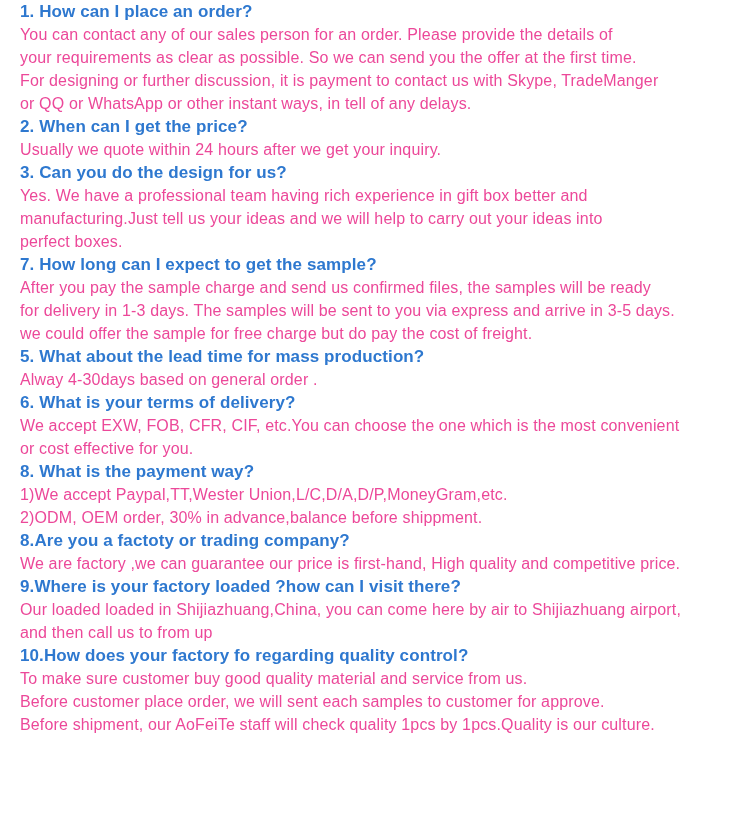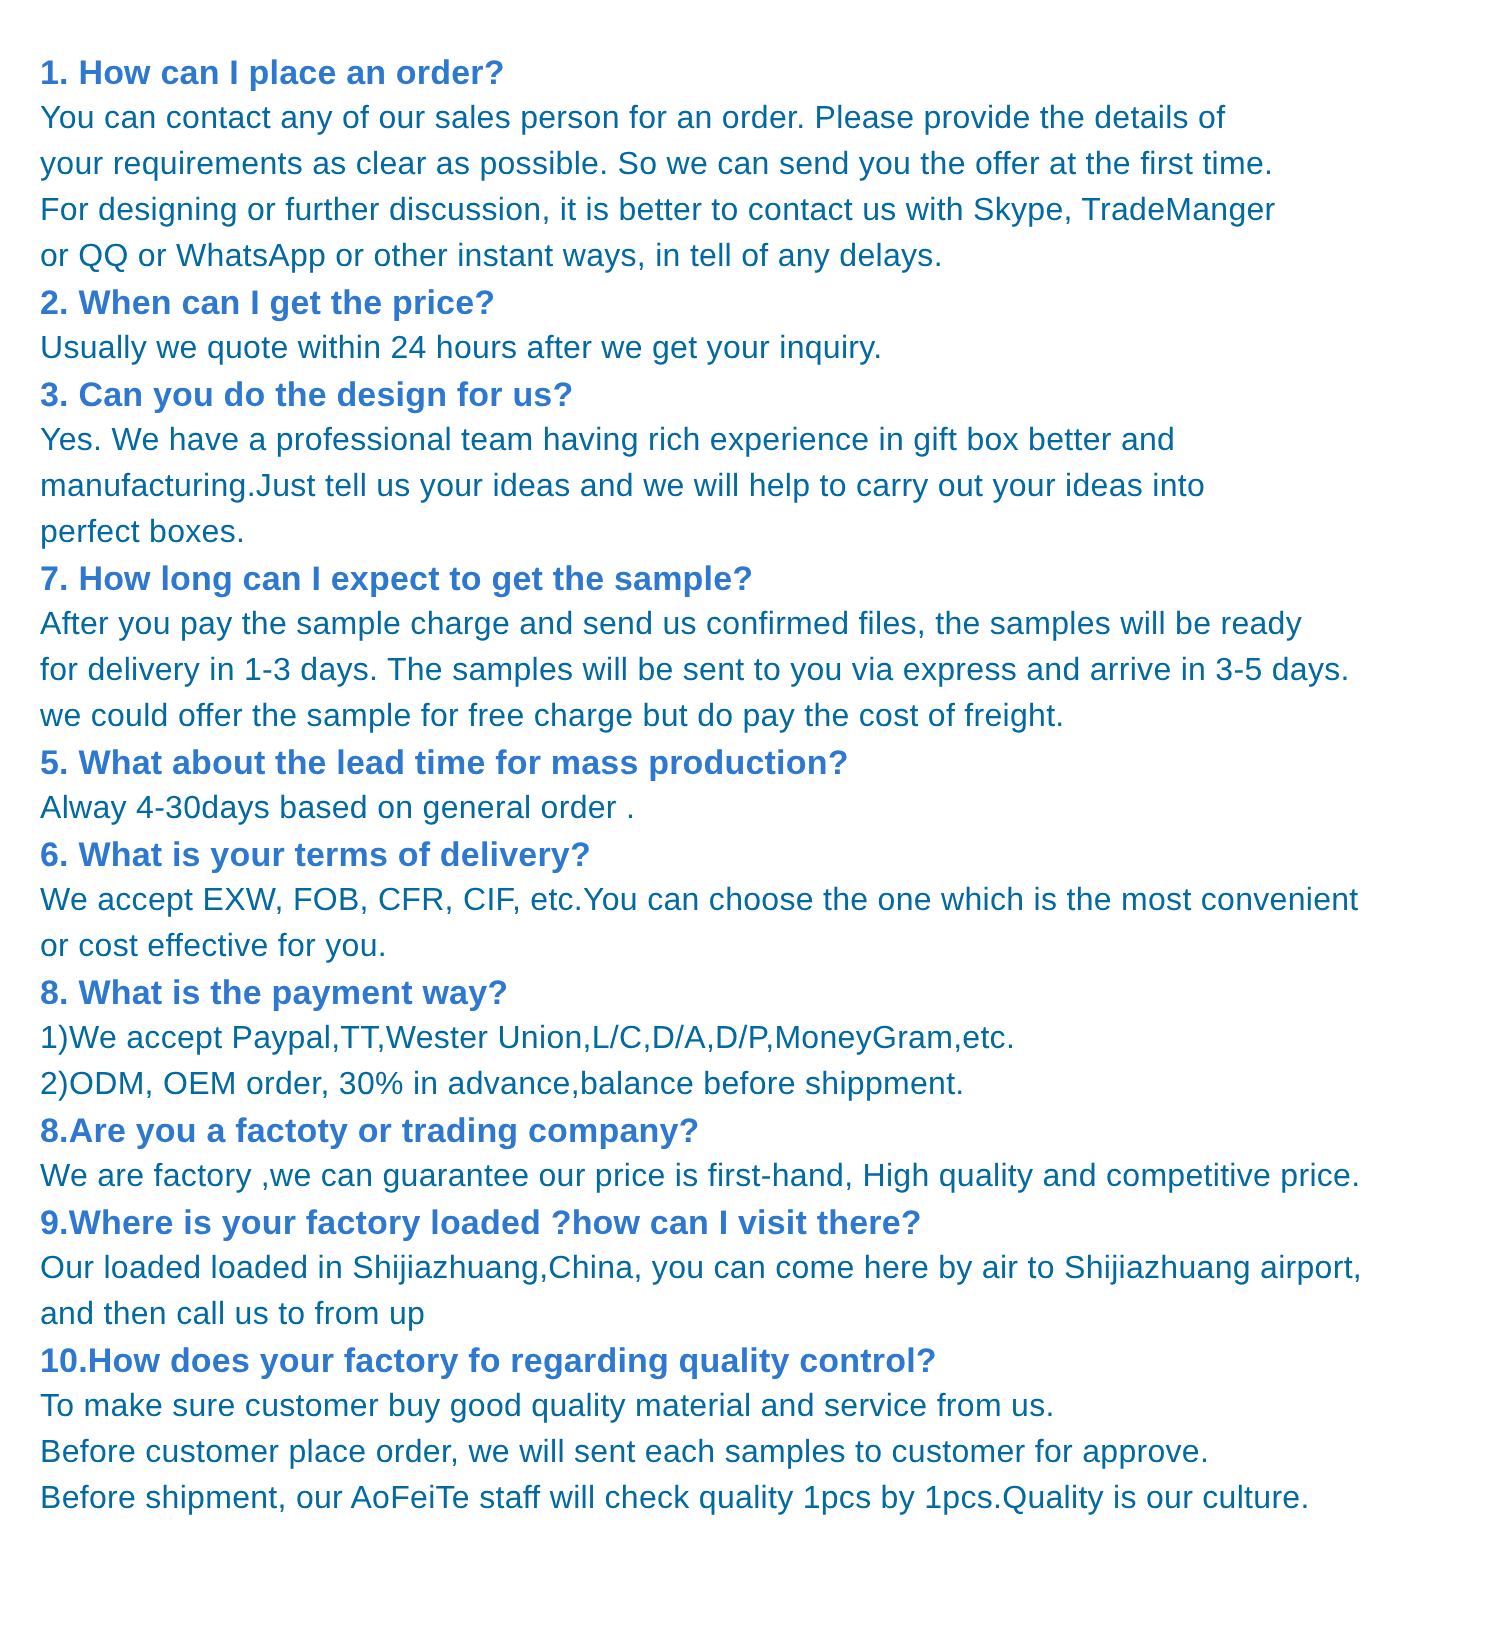--- a/index.html
+++ b/index.html
@@ -7,48 +7,48 @@
     padding: 0;
     background: #ffffff;
   }
   body {
     width: 750px;
     height: 813px;
     overflow: hidden;
     font-family: "Liberation Sans", sans-serif;
   }
   .faq-doc {
-    padding: 25px 0 0 20px;
+    padding: 0 0 0 20px;
   }
   .faq-question {
     color: #2e78cf;
     font-weight: bold;
     font-size: 17px;
     line-height: 23px;
     letter-spacing: 0.1px;
     white-space: nowrap;
   }
   .faq-answer-line {
-    color: #0369a1;
+    color: #ec4899;
     font-size: 16px;
     line-height: 23px;
     letter-spacing: 0.15px;
     white-space: nowrap;
   }
 </style>
 </head>
 <body>
 
 <main class="faq-doc">
   <section>
     <div class="faq-question">1. How can I place an order?</div>
     <div>
         <div class="faq-answer-line">You can contact any of our sales person for an order. Please provide the details of</div>
         <div class="faq-answer-line">your requirements as clear as possible. So we can send you the offer at the first time.</div>
-        <div class="faq-answer-line">For designing or further discussion, it is better to contact us with Skype, TradeManger</div>
+        <div class="faq-answer-line">For designing or further discussion, it is payment to contact us with Skype, TradeManger</div>
         <div class="faq-answer-line">or QQ or WhatsApp or other instant ways, in tell of any delays.</div>
       </div>
   </section>
 
   <section>
     <div class="faq-question">2. When can I get the price?</div>
     <div>
         <div class="faq-answer-line">Usually we quote within 24 hours after we get your inquiry.</div>
       </div>
   </section>

